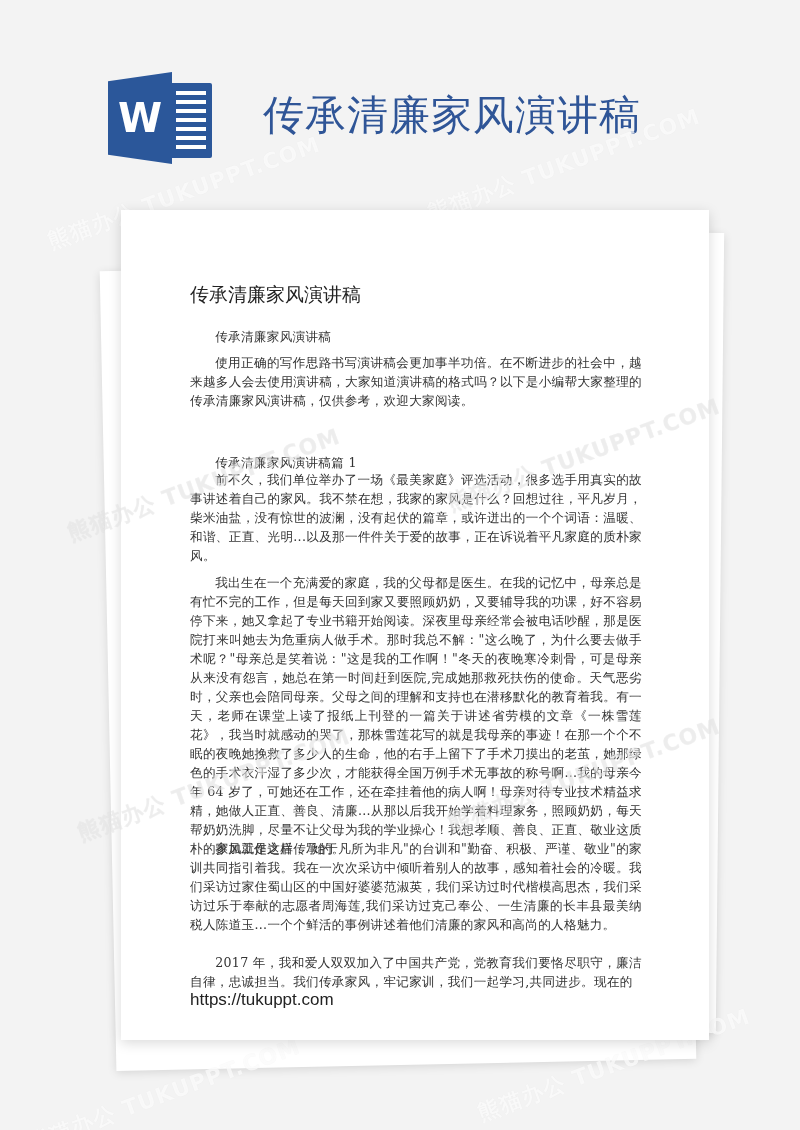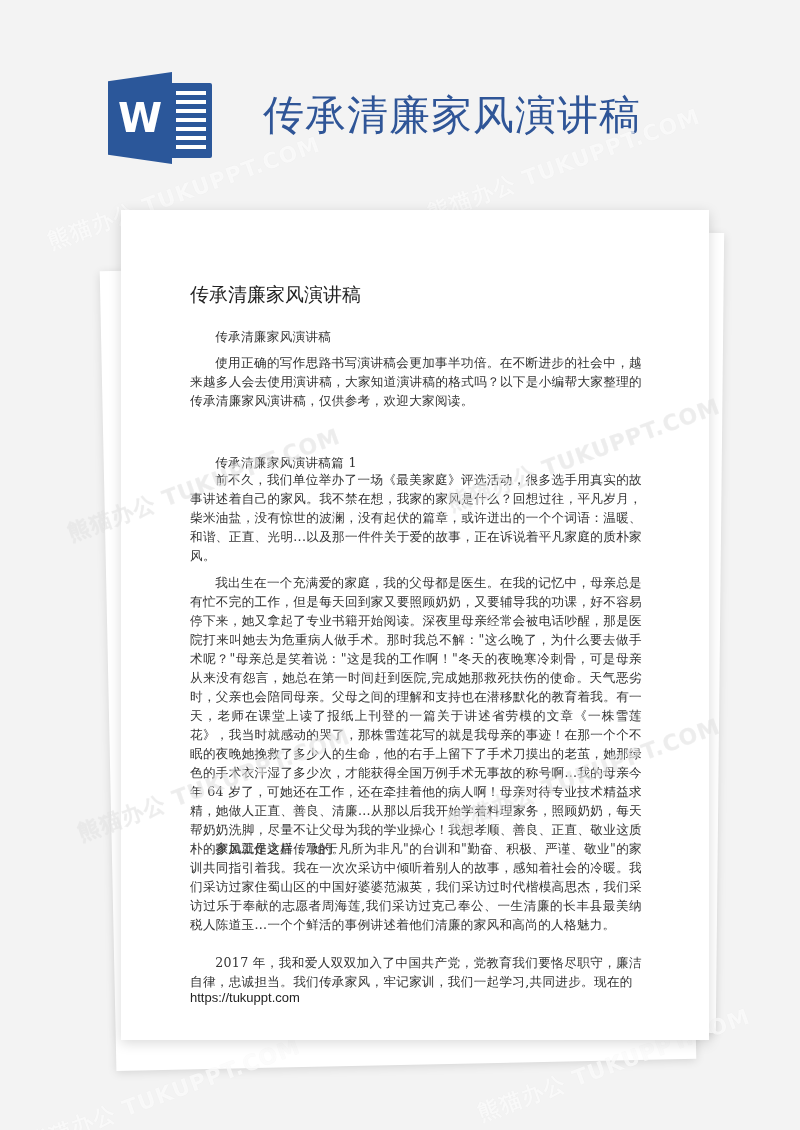--- a/index.html
+++ b/index.html
@@ -53,21 +53,21 @@
   .page-inner { position:absolute; left:69px; top:0; width:460px; }
   .doc-title {
     position:absolute; top:72px; left:0; font-size:19px; color:#222; white-space:nowrap;
   }
   .p {
     position:absolute; left:0; width:452px; font-size:12.6px; line-height:19px; color:#333;
     text-indent:2em; text-align:justify; letter-spacing:0.3px;
   }
   .footer-url {
     position:absolute; left:0; top:780px; font-family:"Liberation Sans", sans-serif;
-    font-size:13px; color:#222;
+    font-size:17px; color:#222;
   }
 </style>
 </head>
 <body>
 
 <div class="header">
   <div class="word-icon">
     <div class="doc">
       <i style="top:8px"></i>
         <i style="top:17px"></i>

